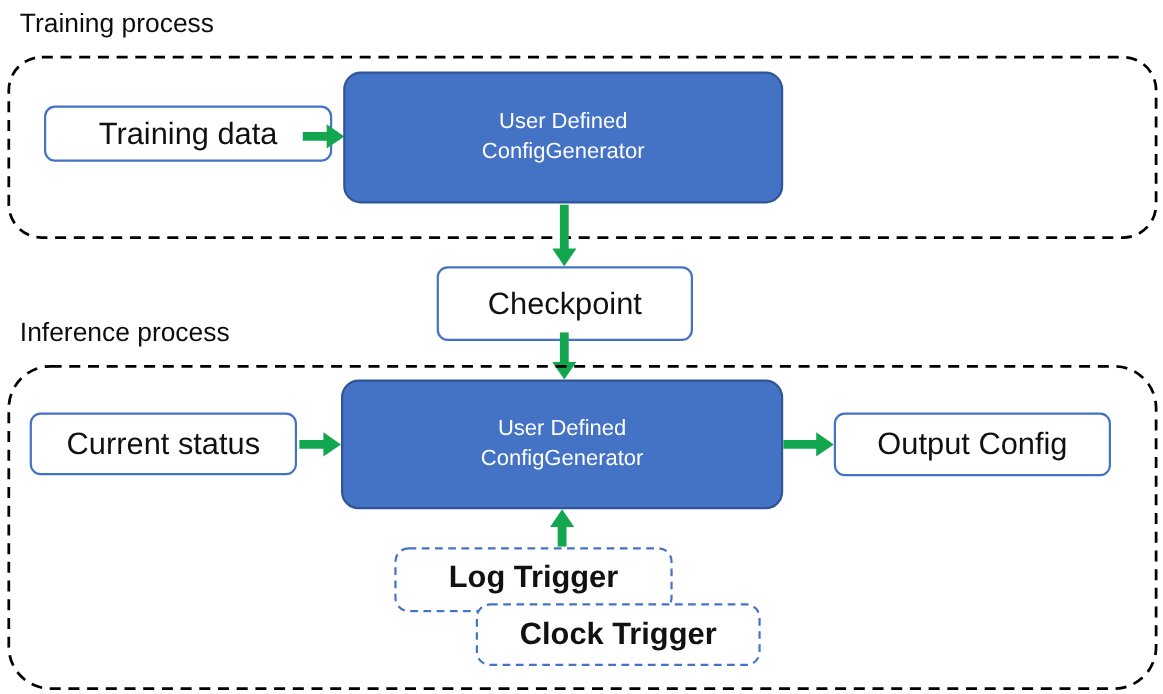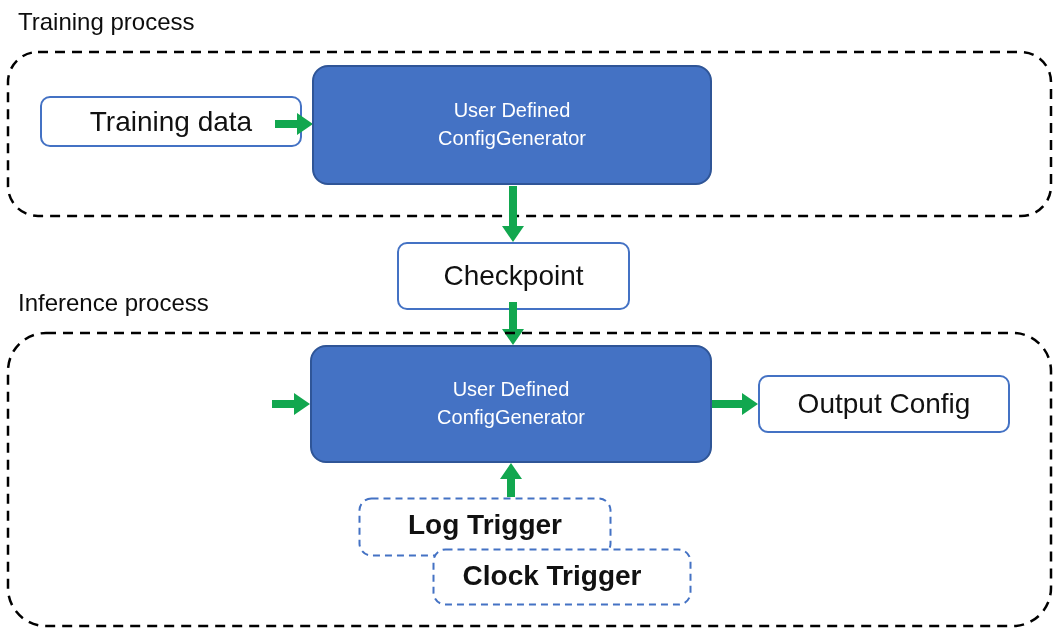--- a/index.html
+++ b/index.html
@@ -93,20 +93,23 @@
   <svg class="abs" style="left:502px; top:302px;" width="22" height="43" viewBox="0 0 22 43">
     <polygon points="7,0 15,0 15,27 22,27 11,43 0,27 7,27" fill="#12A74F"></polygon>
   </svg>
 
   <div class="abs section-label" style="left:18px; top:289px;">Inference process</div>
 
   <svg class="abs" style="left:6px; top:331px;" width="1047" height="297" viewBox="0 0 1047 297">
     <rect x="2" y="2" width="1043" height="293" rx="38" fill="none" stroke-width="2.5" stroke-dasharray="10 7" stroke="#000000"></rect>
   </svg>
 
+  <div class="abs io-box" style="left:27px; top:375px; width:243px; height:57px;">
+    <span>Current status</span>
+  </div>
 
   <svg class="abs" style="left:272px; top:392px;" width="38" height="24" viewBox="0 0 38 24">
     <polygon points="0,8 22,8 22,1 38,12 22,23 22,16 0,16" fill="#12A74F"></polygon>
   </svg>
 
   <div class="abs gen-box" style="left:310px; top:345px; width:402px; height:118px;">
     <span>User Defined</span>
     <span>ConfigGenerator</span>
   </div>
 
@@ -125,17 +128,17 @@
   <svg class="abs" style="left:358px; top:497px;" width="254" height="60" viewBox="0 0 254 60">
     <rect x="1.5" y="1.5" width="251" height="57" rx="12" fill="#ffffff" stroke-width="2" stroke-dasharray="7 5" stroke="#4472C4"></rect>
   </svg>
   <div class="abs trigger-label" style="left:358px; top:497px; width:254px; height:55px;">
     <span>Log Trigger</span>
   </div>
 
   <svg class="abs" style="left:432px; top:548px;" width="260" height="58" viewBox="0 0 260 58">
     <rect x="1.5" y="1.5" width="257" height="55" rx="12" fill="#ffffff" stroke-width="2" stroke-dasharray="7 5" stroke="#4472C4"></rect>
   </svg>
-  <div class="abs trigger-label" style="left:422px; top:548px; width:260px; height:56px;">
+  <div class="abs trigger-label" style="left:432px; top:548px; width:260px; height:56px;">
     <span>Clock Trigger</span>
   </div>
 
 </div>
 
 </body></html>

